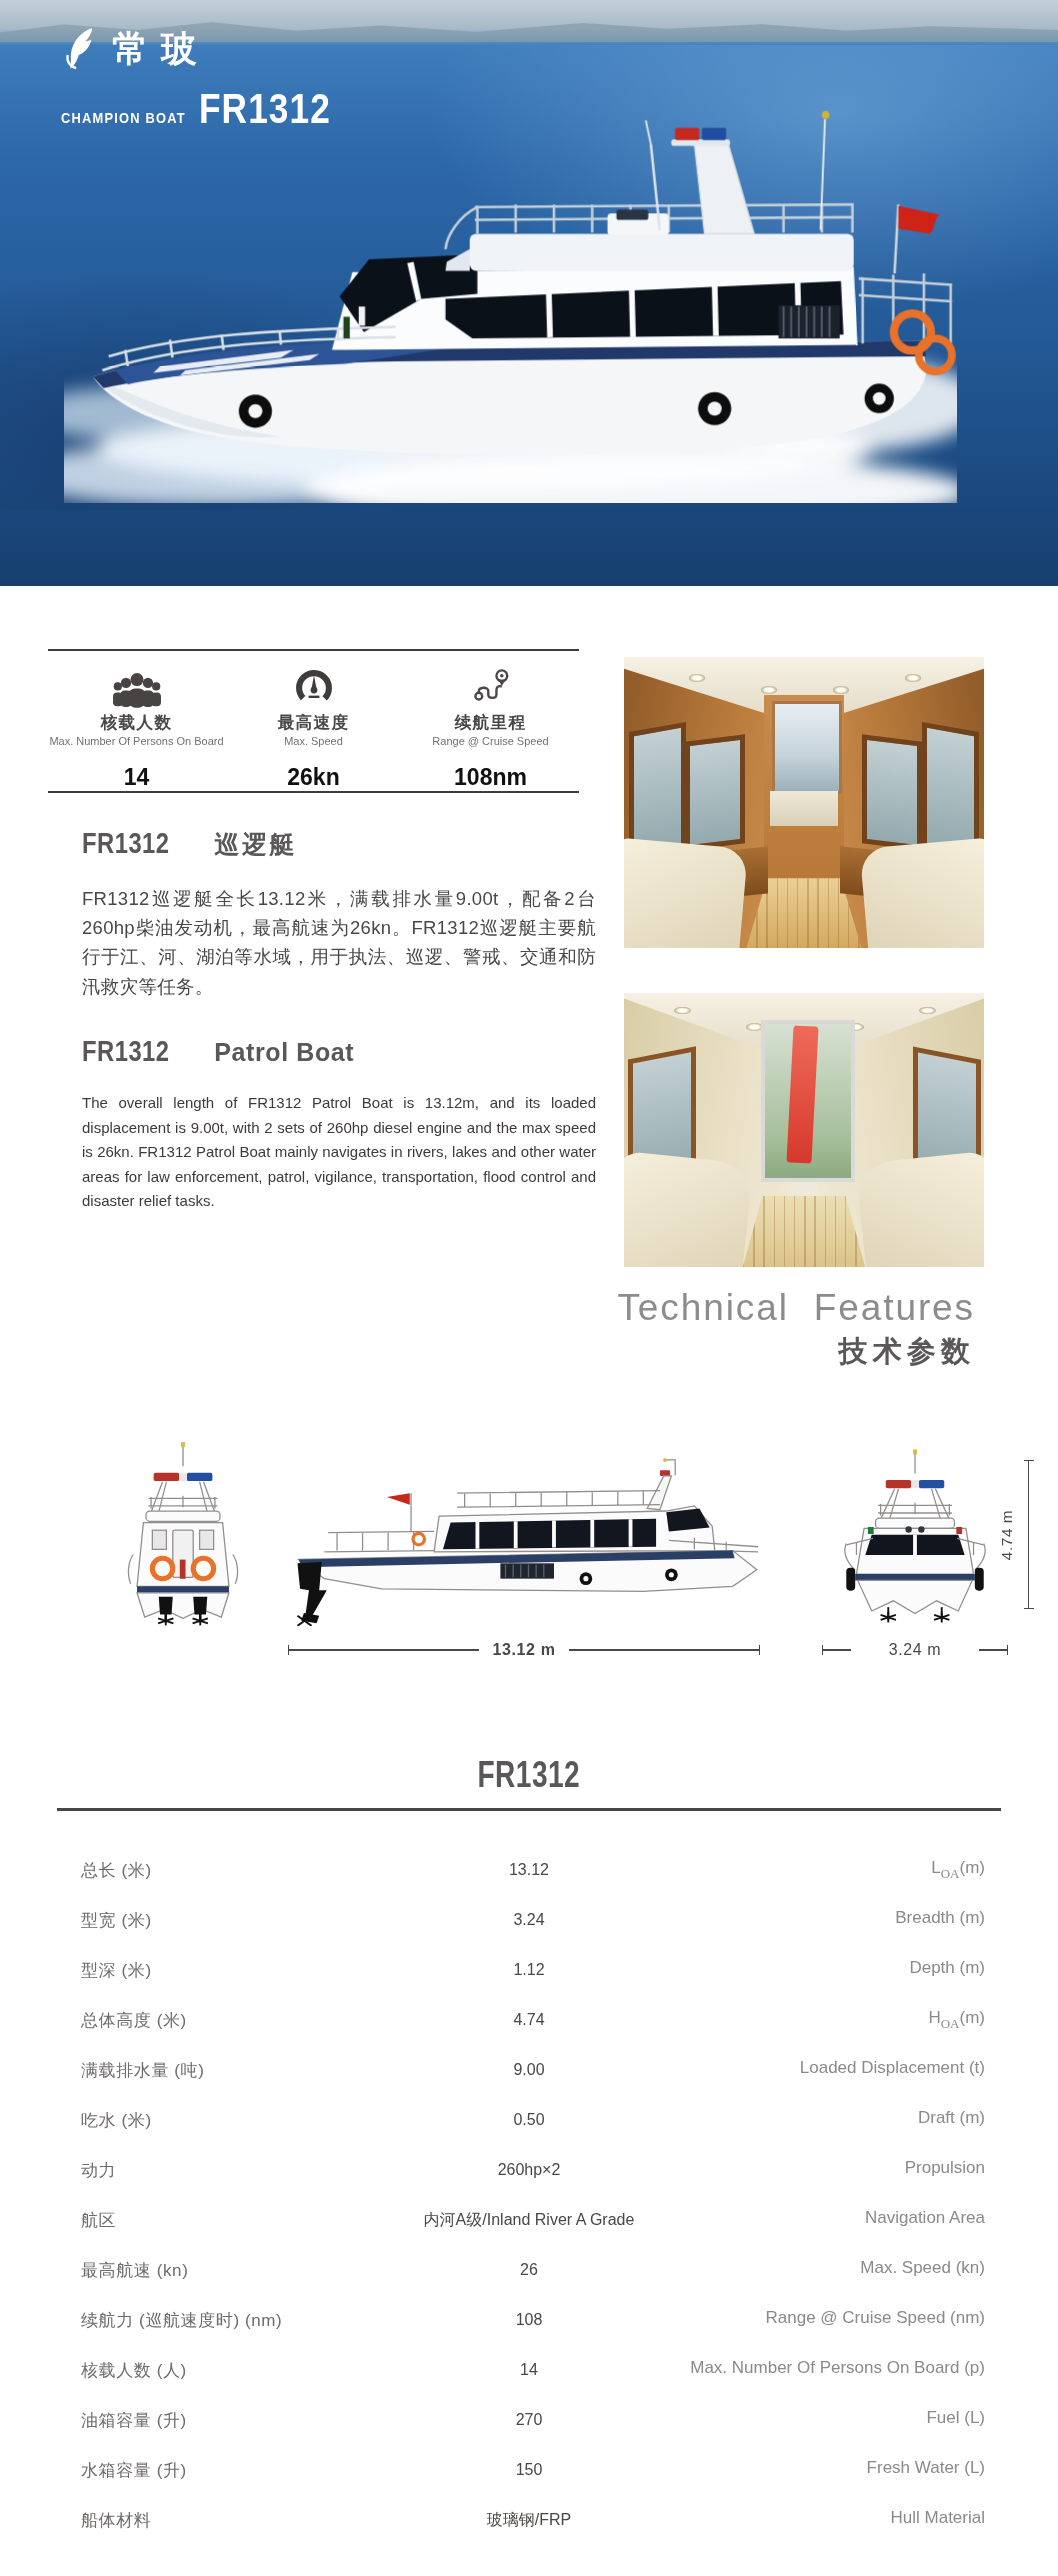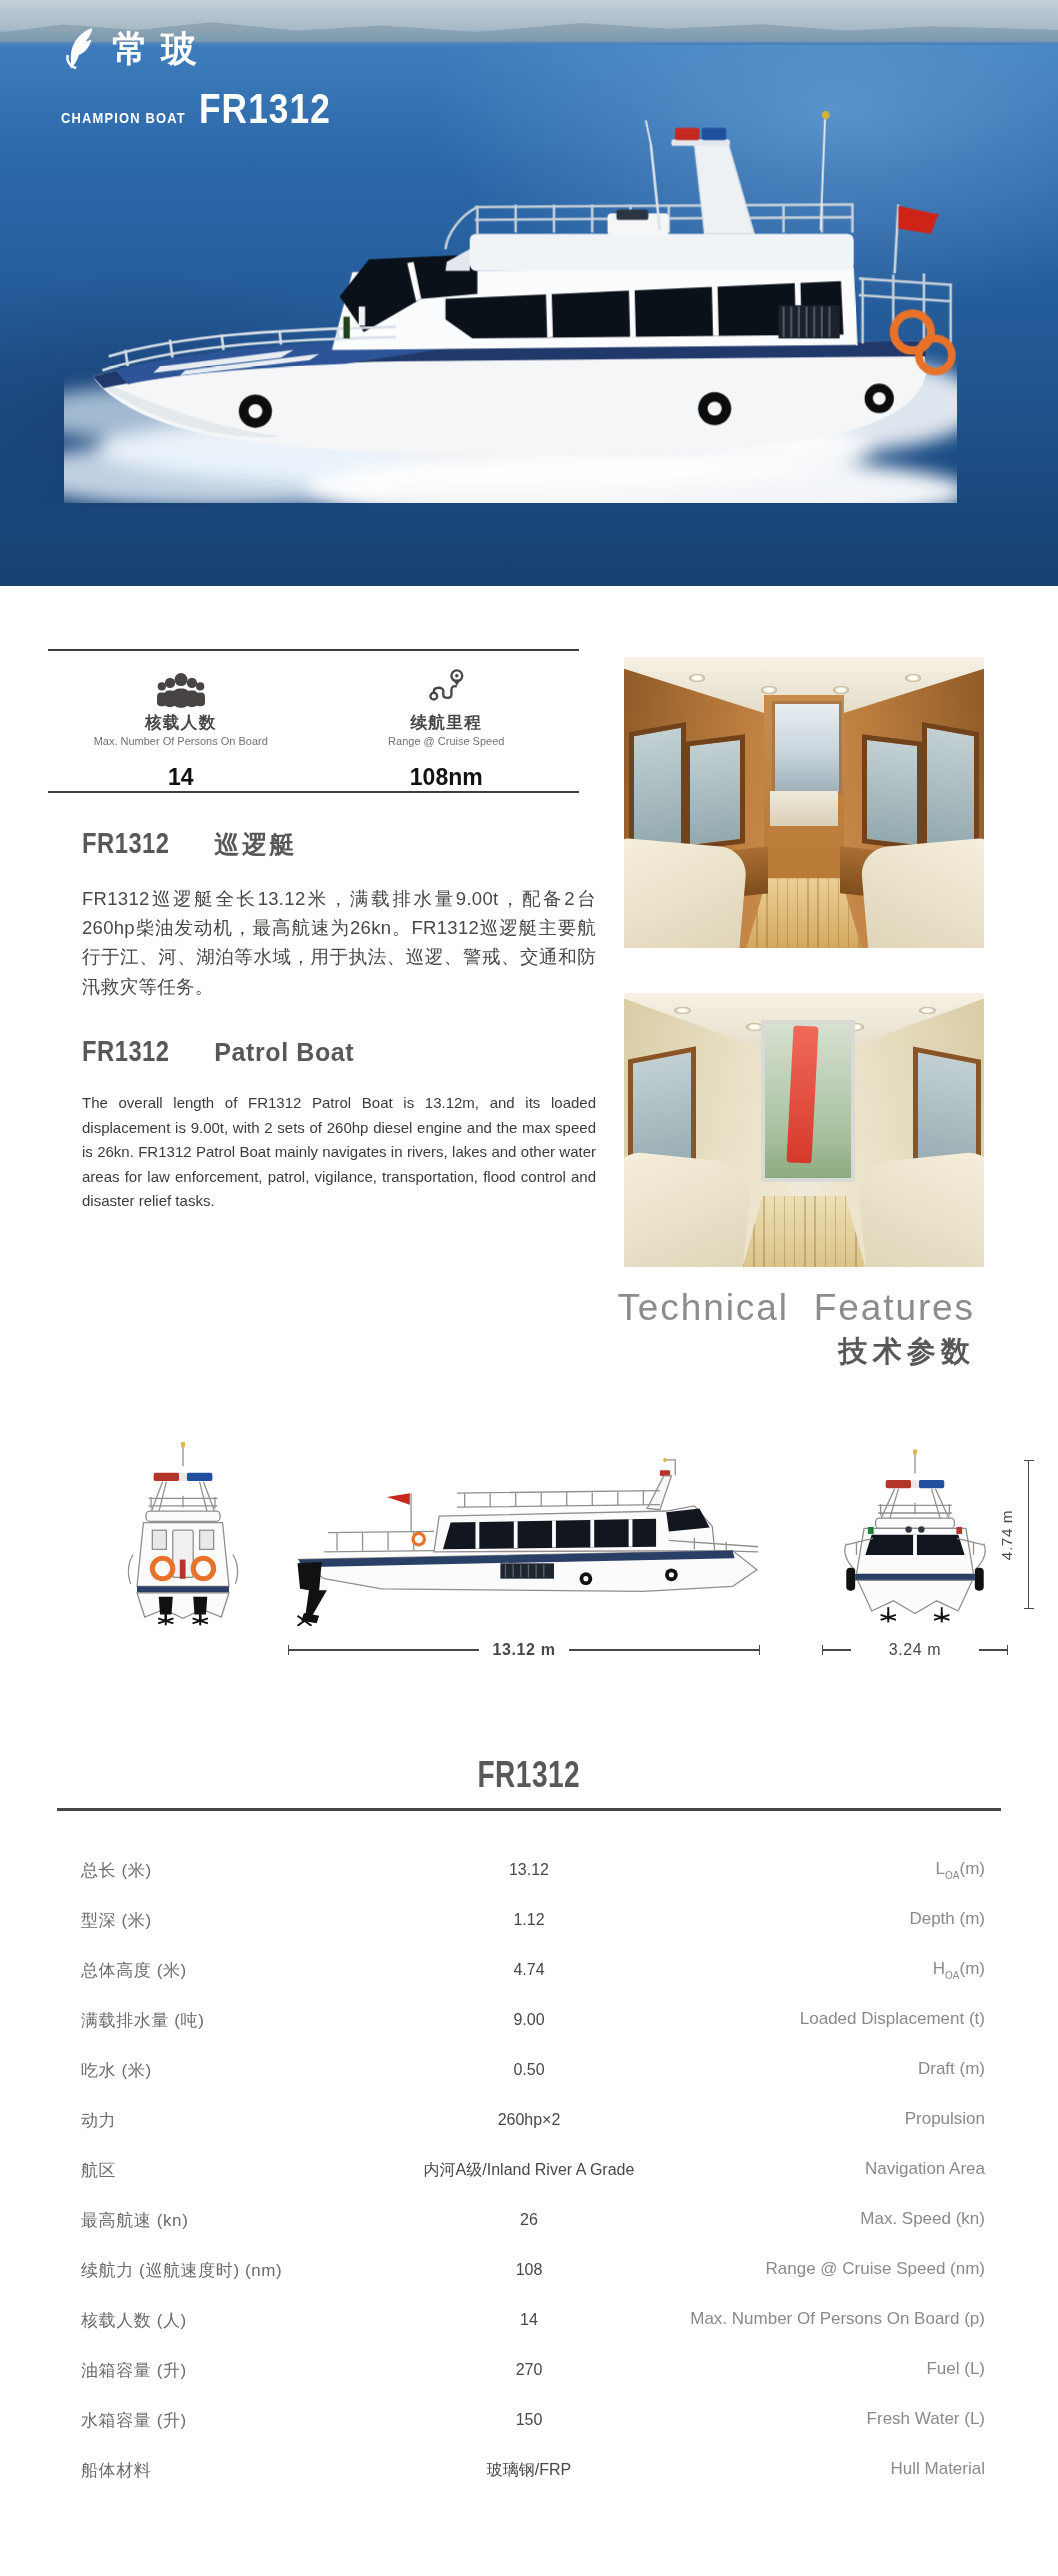--- a/index.html
+++ b/index.html
@@ -94,21 +94,21 @@
 
   
   #table-title{position:absolute;left:57px;top:1754px;width:944px;text-align:center;color:#595757;}
   #table-title .big{display:inline-block;font-size:36px;font-weight:700;transform:scaleX(.78);transform-origin:center;letter-spacing:0.6px;}
   #table-rule{position:absolute;left:57px;top:1808px;width:944px;height:3.2px;background:#474545;}
   #spec-rows{position:absolute;left:57px;top:1845px;width:944px;}
   .t-row{position:relative;height:50px;}
   .t-zh{position:absolute;left:24px;top:50%;transform:translateY(-50%);font-size:17px;color:#6e6b6a;letter-spacing:0.6px;white-space:nowrap;}
   .t-val{position:absolute;left:0;width:100%;text-align:center;top:50%;transform:translateY(-50%);font-size:16px;color:#4a4846;}
   .t-en{position:absolute;right:16px;top:50%;transform:translateY(-50%);font-size:17px;color:#8c8988;white-space:nowrap;}
-  .t-en sub{font-size:10px;}
+  .t-en sub{font-size:13px;font-family:Liberation Serif, serif;}
   svg{display:block;}
 </style>
 </head>
 <body>
 
 <div id="page">
 
   <div id="hero">
     <div class="mountains"></div>
     <div class="sea-glint"></div>
@@ -256,20 +256,33 @@
             <rect x="10" y="27" width="18" height="24" rx="7"></rect>
           <circle cx="51" cy="16" r="7.5"></circle>
             <rect x="42" y="27" width="18" height="24" rx="7"></rect>
           <circle cx="35" cy="11" r="9.5"></circle>
             <rect x="23" y="24" width="24" height="28" rx="9"></rect>
         </svg>
       </div>
       <div class="qs-zh">核载人数</div>
       <div class="qs-en">Max. Number Of Persons On Board</div>
       <div class="qs-val">14</div>
+    </div>
+    <div class="qs-item">
+      <div class="qs-icon">
+        <svg width="42" height="42" viewBox="0 0 62 62">
+          <circle cx="31" cy="31" r="22" fill="none" stroke="#3f3c3b" stroke-width="9" stroke-dasharray="102 36" transform="rotate(137 31 31)"></circle>
+          <polygon points="31,12 26.5,36 35.5,36" fill="#3f3c3b"></polygon>
+          <circle cx="31" cy="34" r="5" fill="#3f3c3b"></circle>
+          <line x1="23" y1="44" x2="39" y2="44" stroke="#3f3c3b" stroke-width="3.5"></line>
+        </svg>
+      </div>
+      <div class="qs-zh">最高速度</div>
+      <div class="qs-en">Max. Speed</div>
+      <div class="qs-val">26kn</div>
     </div>
     <div class="qs-item">
       <div class="qs-icon">
         <svg width="42" height="42" viewBox="0 0 62 62" fill="none" stroke="#4a4746" stroke-width="3.5">
           <circle cx="47" cy="13" r="8"></circle>
           <circle cx="47" cy="13" r="2.6" fill="#4a4746" stroke="none"></circle>
           <polygon points="41.5,18.5 52.5,18.5 47,28" fill="#4a4746" stroke="none"></polygon>
           <circle cx="13" cy="43" r="5"></circle>
           <path d="M13,38 L13,36 C13,29 27,29 27,35 L27,41 C27,47 39,47 39,41 L39,34 C39,29 43,27 47,29"></path>
         </svg>
@@ -471,20 +484,25 @@
   </div>
   <div id="table-rule"></div>
 
   <div id="spec-rows">
     <div class="t-row">
       <span class="t-zh">总长 (米)</span>
       <span class="t-val">13.12</span>
       <span class="t-en"><span>L</span><sub>OA</sub><span>(m)</span></span>
     </div>
     <div class="t-row">
+      <span class="t-zh">型宽 (米)</span>
+      <span class="t-val">3.24</span>
+      <span class="t-en"><span>Breadth (m)</span><sub></sub><span></span></span>
+    </div>
+    <div class="t-row">
       <span class="t-zh">型深 (米)</span>
       <span class="t-val">1.12</span>
       <span class="t-en"><span>Depth (m)</span><sub></sub><span></span></span>
     </div>
     <div class="t-row">
       <span class="t-zh">总体高度 (米)</span>
       <span class="t-val">4.74</span>
       <span class="t-en"><span>H</span><sub>OA</sub><span>(m)</span></span>
     </div>
     <div class="t-row">

